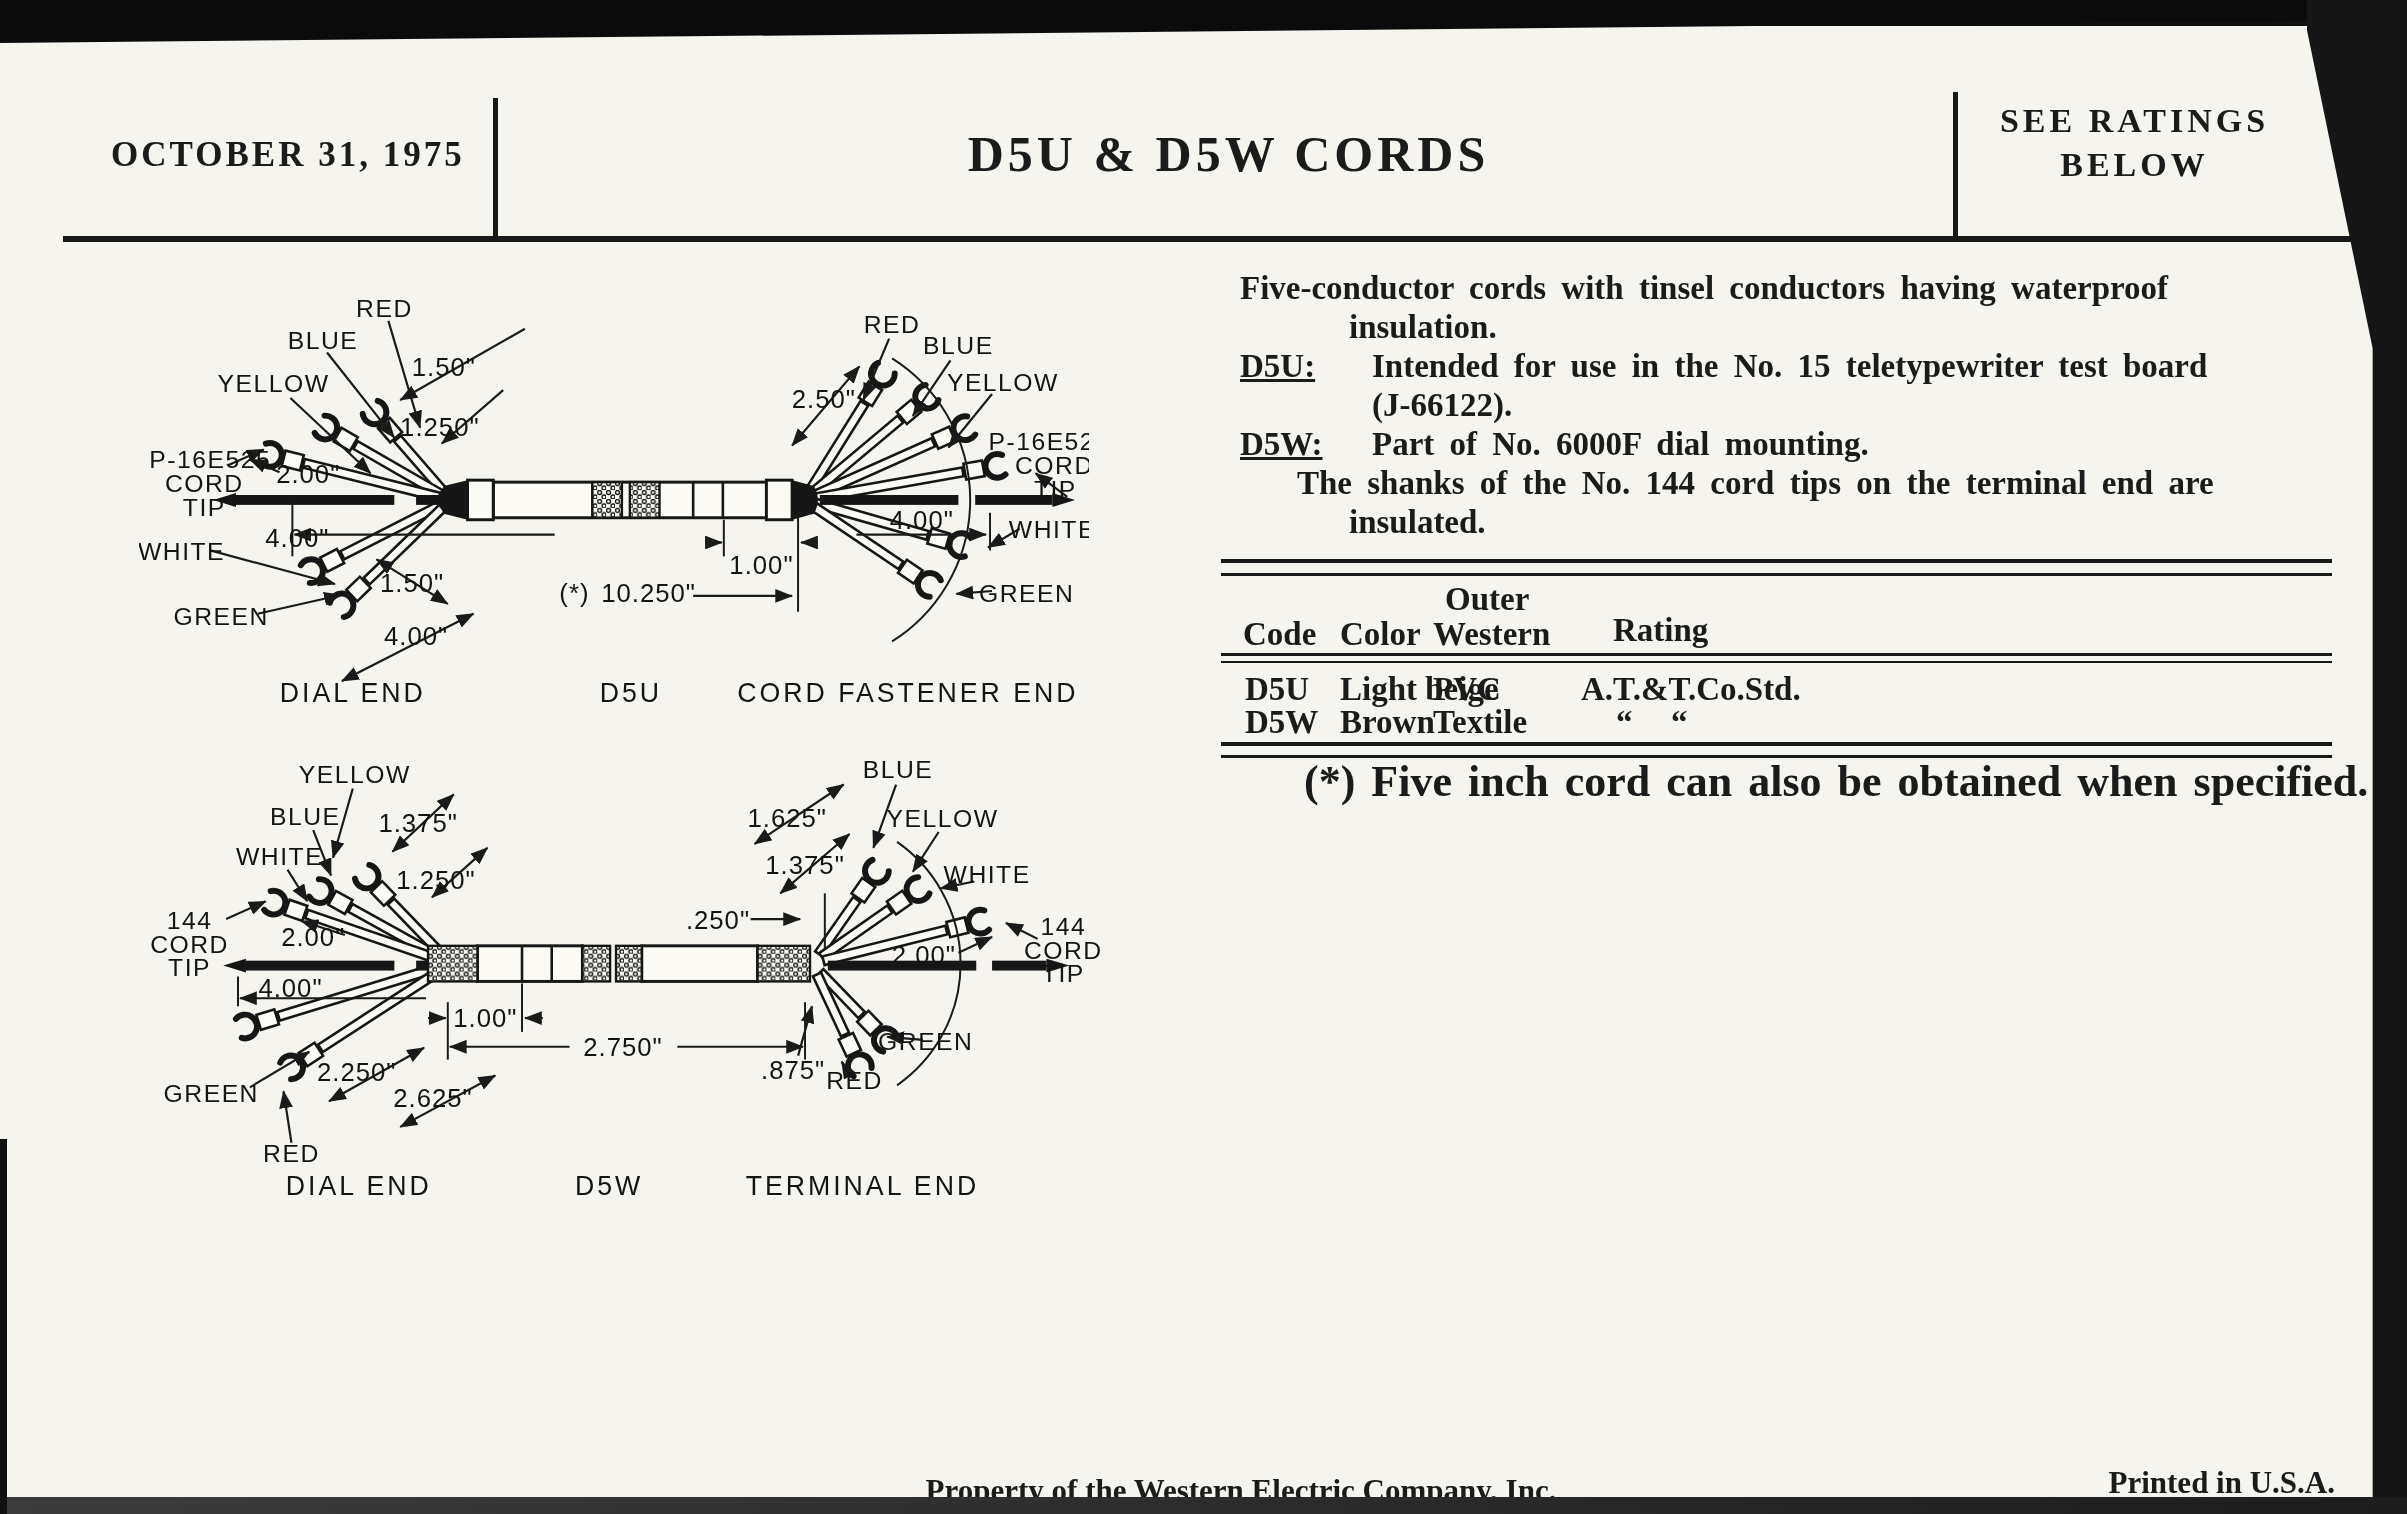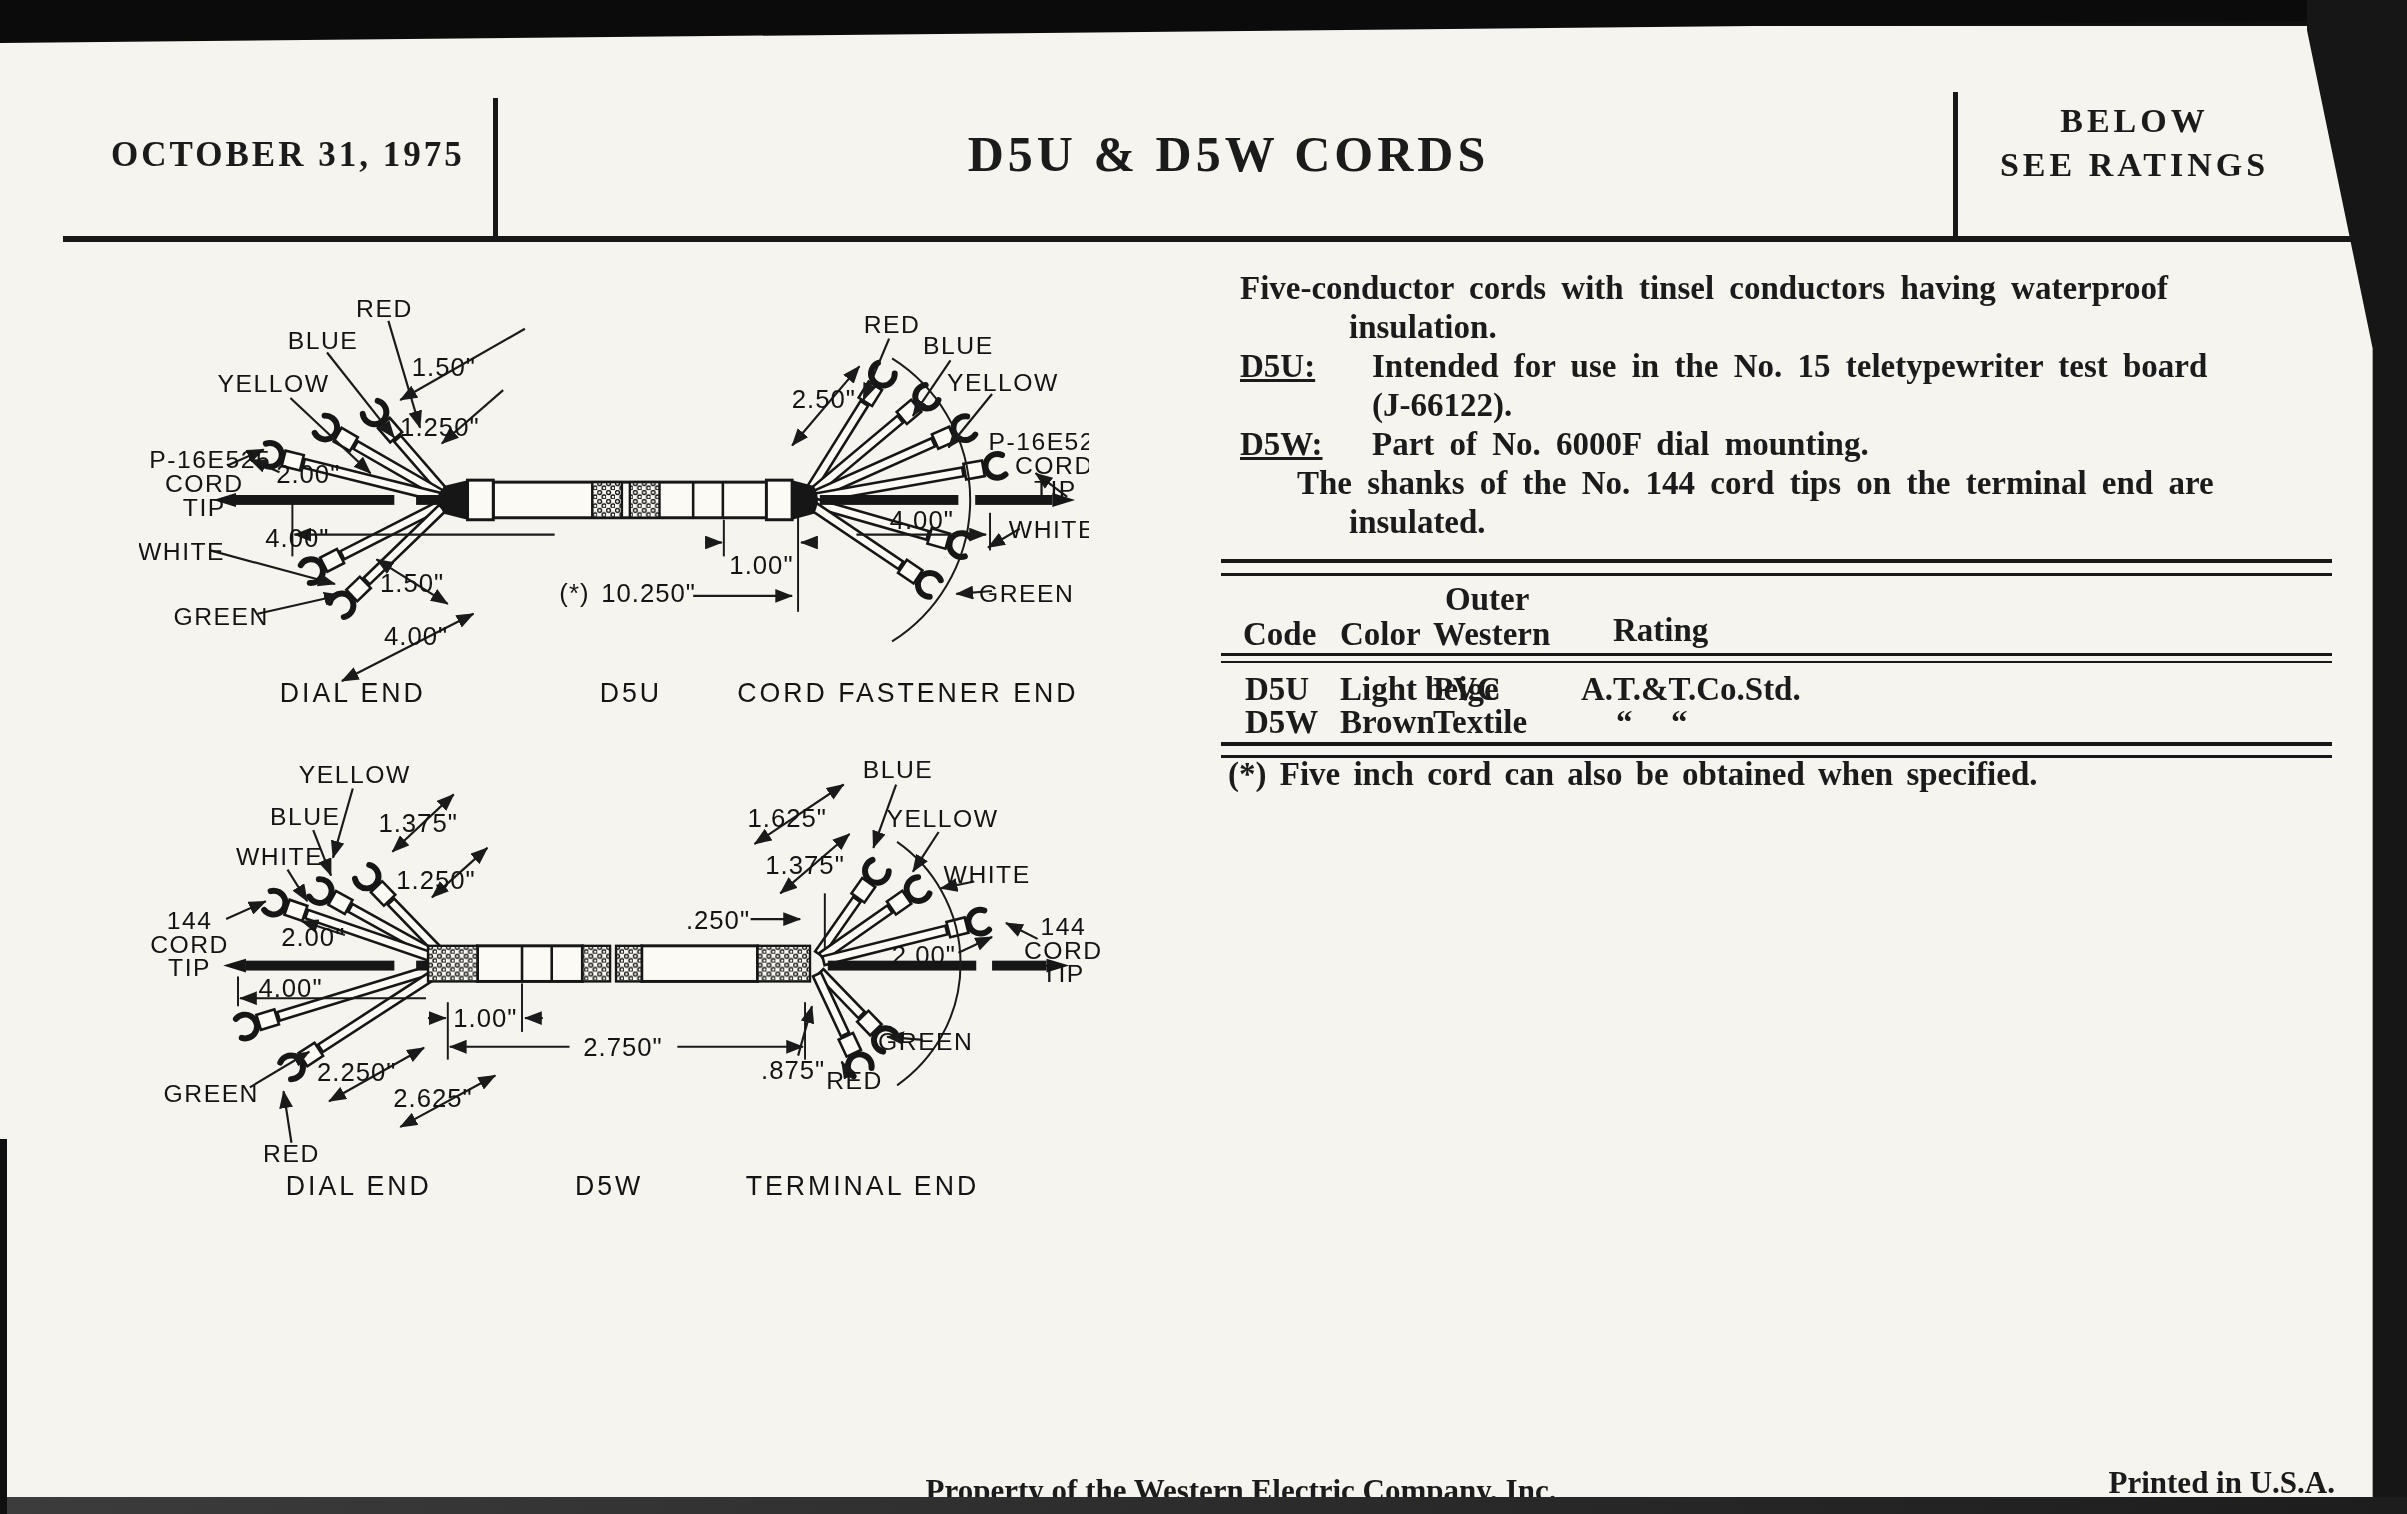--- a/index.html
+++ b/index.html
@@ -38,21 +38,21 @@
   .desc .lbl5  { display:inline-block; width:132px;text-decoration:underline; }
 
   .rtable { left:1221px; top:559px; width:1111px; height:198px; }
   .rt-rule-top { position:absolute; left:0; top:0; width:1111px; height:10px;
     border-top:4px solid #181818; border-bottom:3px solid #181818; }
   .rt-rule-mid { position:absolute; left:0; top:94px; width:1111px; height:5px;
     border-top:3px solid #181818; border-bottom:2px solid #181818; }
   .rt-rule-bot { position:absolute; left:0; top:183px; width:1111px; height:9px;
     border-top:4px solid #181818; border-bottom:3px solid #181818; }
   .rt-txt { position:absolute; font-size:33px; font-weight:bold; white-space:nowrap; }
-  .footnote { left:1228px; top:756px; font-size:33px; font-weight:bold; word-spacing:5px; }
+  .footnote { left:1304px; top:756px; font-size:44px; font-weight:bold; word-spacing:5px; }
 
   .footer-center { left:919px; top:1473px; width:644px; text-align:center;
     font-size:31px; font-weight:bold; }
   .footer-right { left:2087px; top:1465px; width:248px; text-align:right;
     font-size:31px; font-weight:bold; }
 
   svg .lbl { font-family:"Liberation Sans", sans-serif; font-size:25px; letter-spacing:1.5px; fill:#141414; }
   svg .dim { font-family:"Liberation Sans", sans-serif; font-size:26px; letter-spacing:1px; fill:#141414; }
   svg .cap { font-family:"Liberation Sans", sans-serif; font-size:27px; letter-spacing:3px; fill:#141414; }
   svg .dl  { stroke:#1a1a1a; stroke-width:2.2; fill:none; }
@@ -68,22 +68,22 @@
 </head>
 <body>
 
 <div class="paper"></div>
 
 <div class="abs date-text">OCTOBER 31, 1975</div>
 <div class="abs vsep1"></div>
 <div class="abs page-title">D5U &amp; D5W CORDS</div>
 <div class="abs vsep2"></div>
 <div class="abs ratings-note">
+  <div>SEE RATINGS</div>
   <div>BELOW</div>
-  <div>SEE RATINGS</div>
 </div>
 <div class="abs header-rule"></div>
 
 <div class="abs desc">
   <div>Five-conductor cords with tinsel conductors having waterproof</div>
   <div class="in110">insulation.</div>
   <div><span class="lbl5">D5U:</span><span>Intended for use in the No. 15 teletypewriter test board</span></div>
   <div class="in128">(J-66122).</div>
   <div><span class="lbl5">D5W:</span><span>Part of No. 6000F dial mounting.</span></div>
   <div class="in58">The shanks of the No. 144 cord tips on the terminal end are</div>

